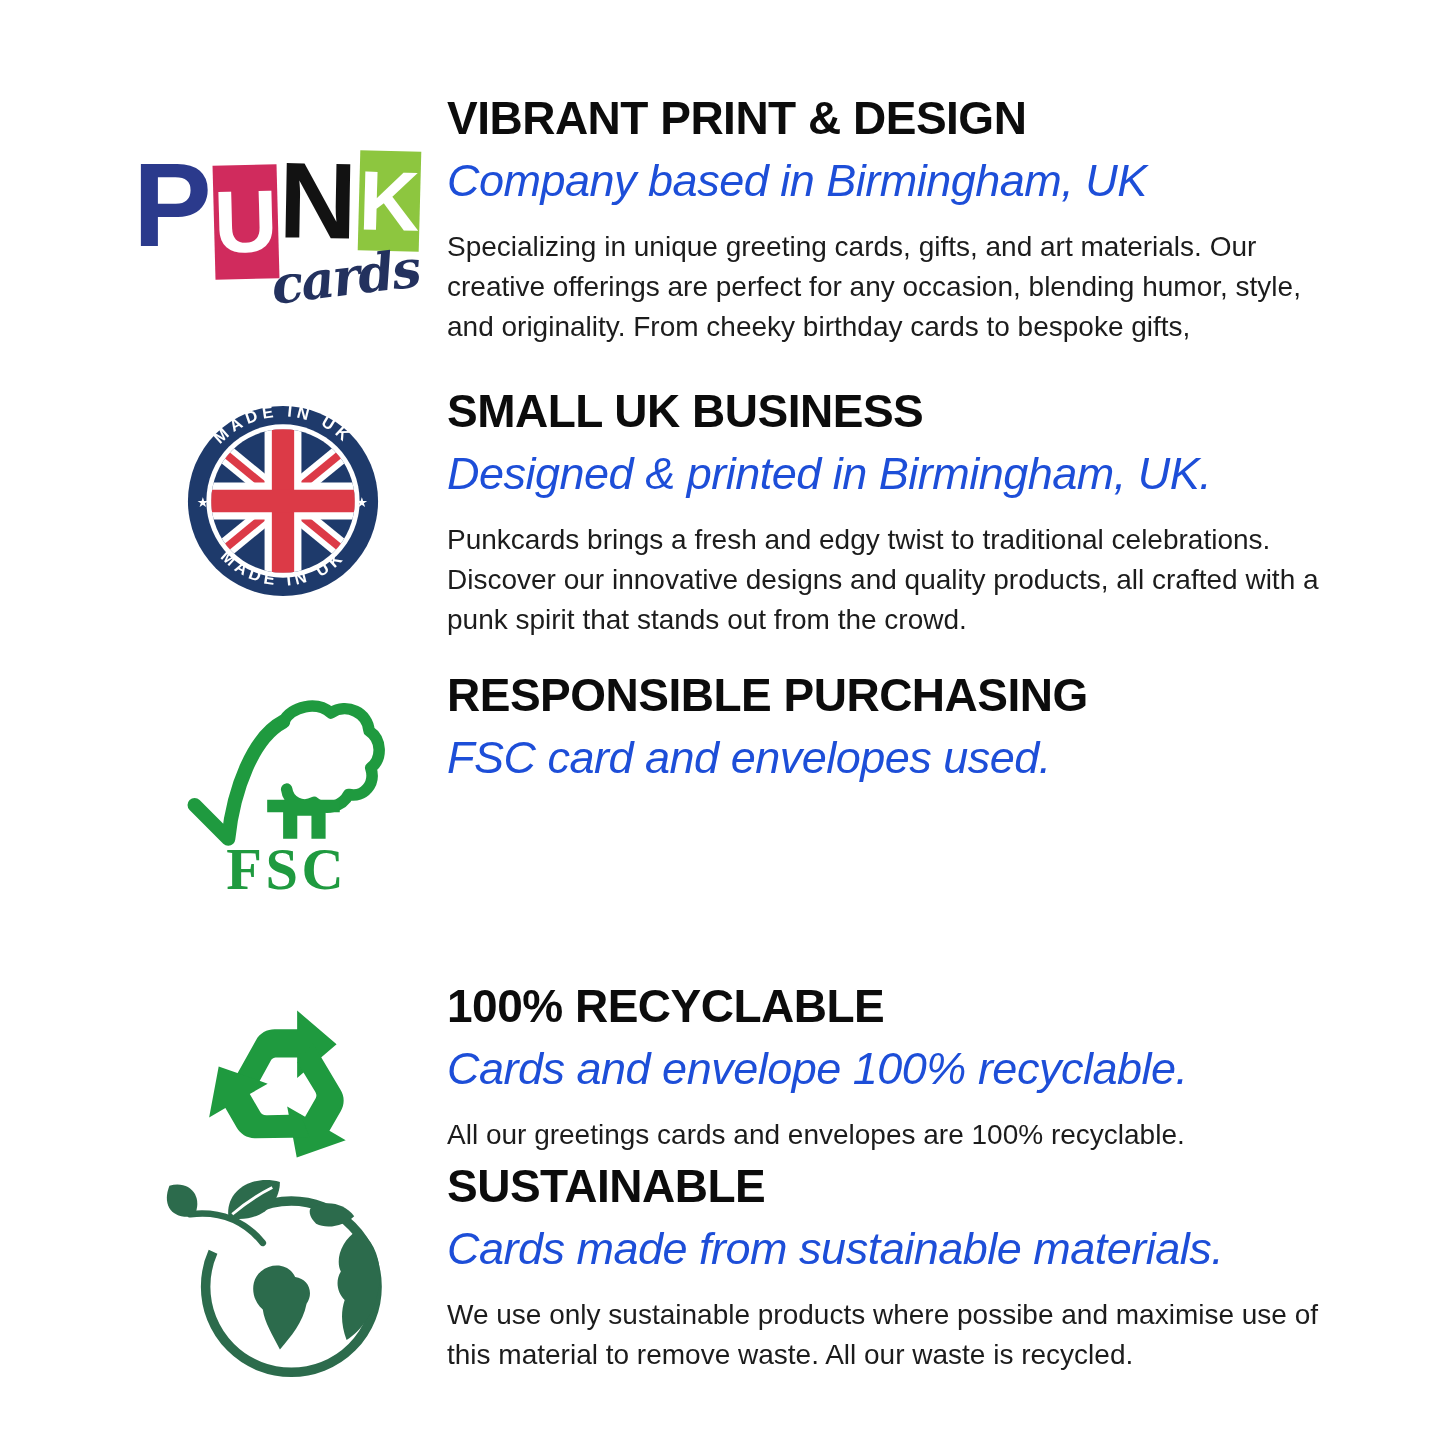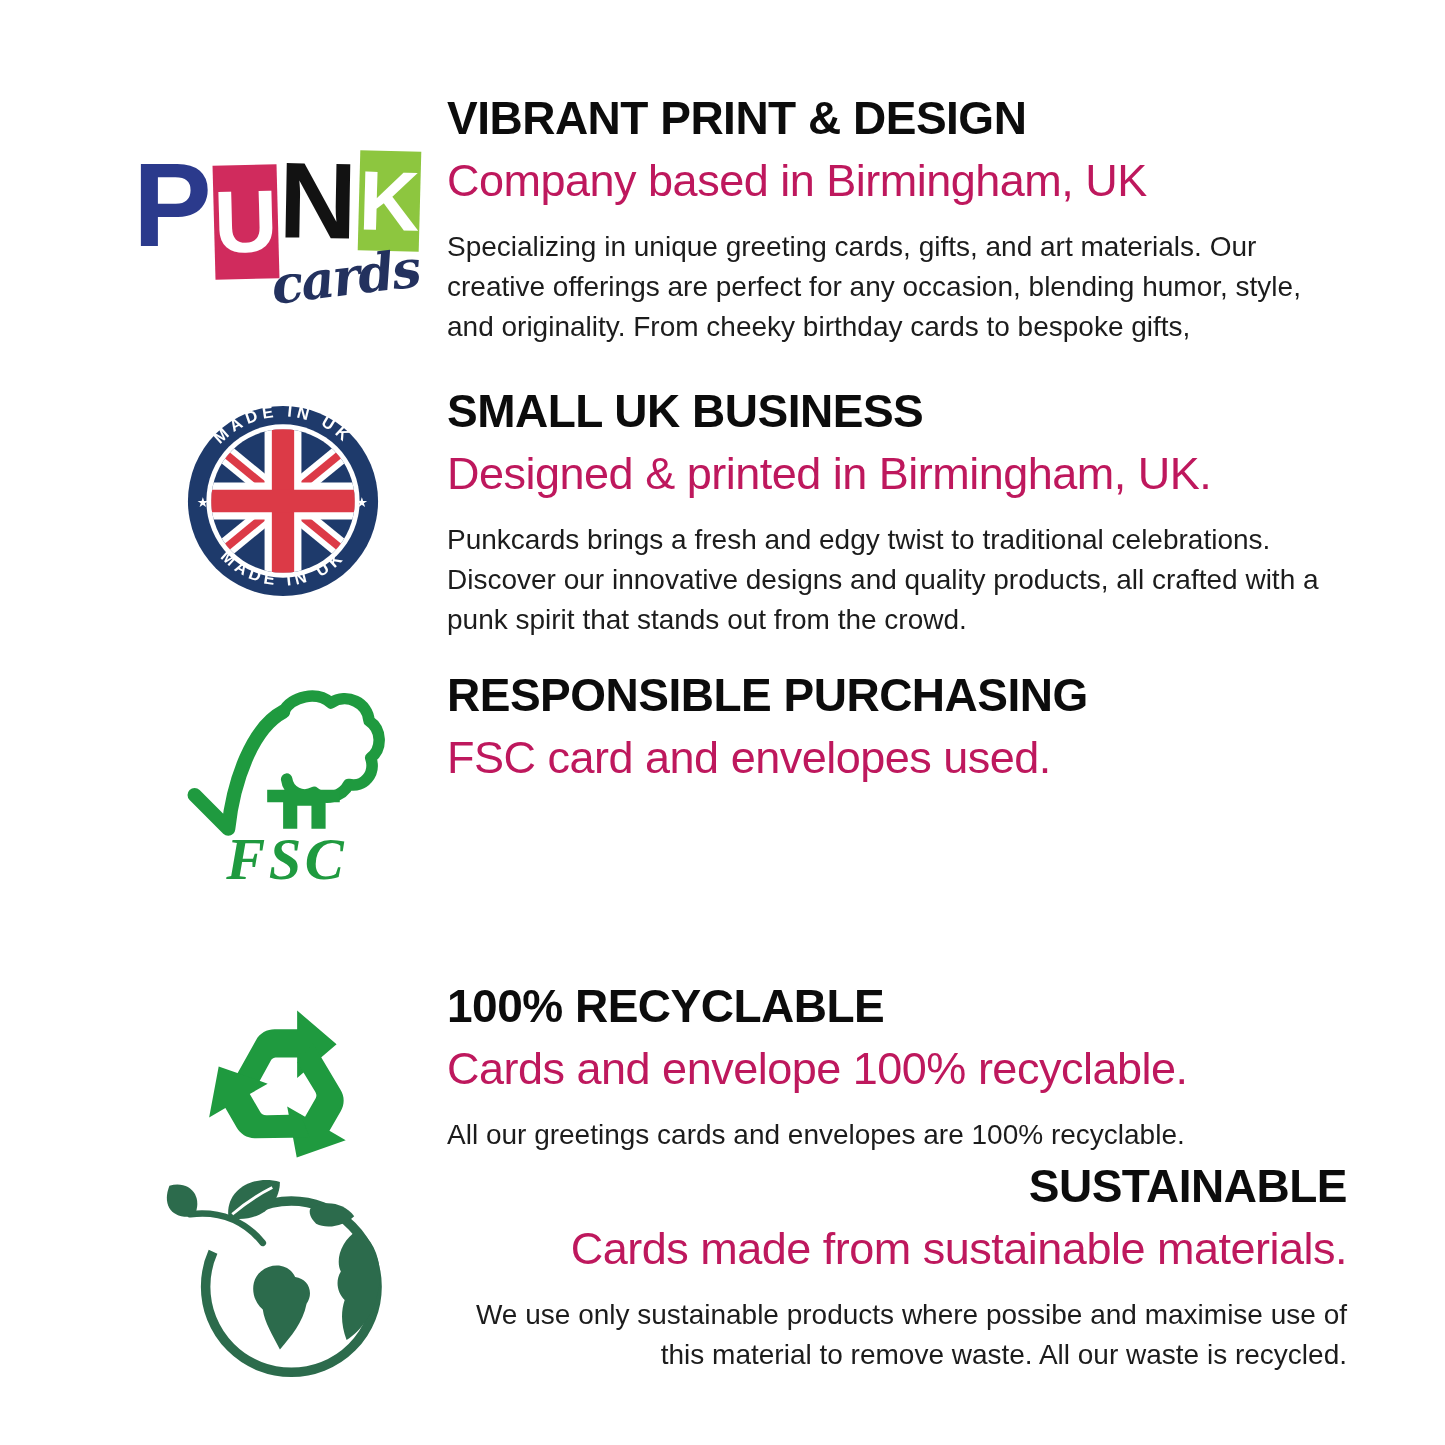--- a/index.html
+++ b/index.html
@@ -22,22 +22,22 @@
     overflow:hidden;
   }
   .section{position:absolute;left:0;width:1445px;}
   .icon-cell{position:absolute;}
   .text-cell{margin-left:447px;width:900px;}
   .heading{
     font-size:46px;font-weight:700;letter-spacing:-0.5px;
     color:var(--ink);line-height:1.1;
   }
   .subheading{
-    font-size:45px;font-weight:400;color:#be185d;
-    line-height:1.1;margin-top:12px;letter-spacing:-0.5px;
+    font-size:45px;font-weight:400;color:#1d4ed8;
+    line-height:1.1;margin-top:12px;letter-spacing:-0.5px;font-style:italic;
   }
   .body-text{
     font-size:28px;line-height:1.42;color:#1c1c1c;margin-top:22px;
   }
 
   
   .punk-logo{position:relative;width:270px;height:120px;}
   .punk-row{display:flex;align-items:flex-start;}
   .punk-letter{font-weight:700;font-family:"Liberation Sans",sans-serif;}
   .punk-p{font-size:118px;line-height:0.78;color:var(--logo-blue);transform:translateY(6px);}
@@ -125,21 +125,21 @@
       </svg>
     </div>
     <div class="text-cell">
       <div class="heading">SMALL UK BUSINESS</div>
       <div class="subheading">Designed &amp; printed in Birmingham, UK.</div>
       <div class="body-text">Punkcards brings a fresh and edgy twist to traditional celebrations. Discover our innovative designs and quality products, all crafted with a punk spirit that stands out from the crowd.</div>
     </div>
   </div>
 
   <div class="section" style="top:670px;">
-    <div class="icon-cell" style="left:178px;top:10px;font-style:italic;">
+    <div class="icon-cell" style="left:178px;top:20px;">
       <svg width="212" height="208" viewBox="0 0 230 235">
 
         <path d="M14,130 L52,168 C58,112 80,54 114,36" fill="none" stroke="#1f9a3f" stroke-width="16" stroke-linecap="round" stroke-linejoin="round"></path>
 
         <path d="M114,36 C124,18 152,12 168,26 C186,14 210,26 211,46 C226,56 226,78 213,88 C219,106 205,122 188,118 C181,132 161,137 149,127 C136,134 120,127 118,112" fill="none" stroke="#1f9a3f" stroke-width="13" stroke-linecap="round" stroke-linejoin="round"></path>
 
         <path d="M96,124 H178 V138 H162 V168 H146 V142 H130 V168 H114 V138 H96 Z" fill="#1f9a3f"></path>
         <text x="118" y="225" text-anchor="middle" font-family="Liberation Serif, serif" font-weight="700" font-size="66" letter-spacing="4" fill="#1f9a3f">FSC</text>
       </svg>
     </div>
@@ -162,21 +162,21 @@
         </g>
       </svg>
     </div>
     <div class="text-cell">
       <div class="heading">100% RECYCLABLE</div>
       <div class="subheading">Cards and envelope 100% recyclable.</div>
       <div class="body-text">All our greetings cards and envelopes are 100% recyclable.</div>
     </div>
   </div>
 
-  <div class="section" style="top:1161px;text-align:right;">
+  <div class="section" style="top:1161px;">
     <div class="icon-cell" style="left:158px;top:11px;">
       <svg width="240" height="215" viewBox="-12 0 252 225">
 
         <circle cx="128" cy="120" r="90" fill="none" stroke="#2c6b4c" stroke-width="10" stroke-dasharray="320 62 600"></circle>
 
         <path d="M96,104 C108,94 126,96 132,110 C146,112 152,126 144,138 C140,158 128,172 116,186 C108,170 100,158 98,144 C86,134 84,114 96,104 Z" fill="#2c6b4c"></path>
         <path d="M148,38 C162,28 184,32 194,46 C184,56 166,60 154,54 C148,48 146,42 148,38 Z" fill="#2c6b4c"></path>
         <path d="M198,60 C216,72 224,96 220,120 C216,146 202,166 186,176 C180,160 180,146 184,134 C176,126 174,114 180,104 C174,92 180,72 198,60 Z" fill="#2c6b4c"></path>
 
         <path d="M98,74 C80,52 54,40 22,44" fill="none" stroke="#2c6b4c" stroke-width="7" stroke-linecap="round"></path>

